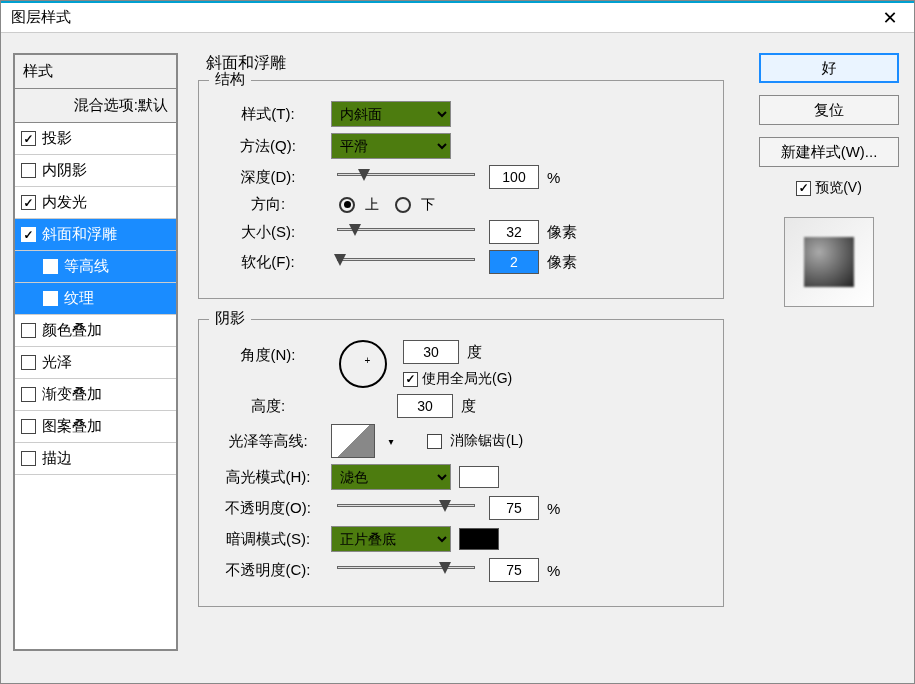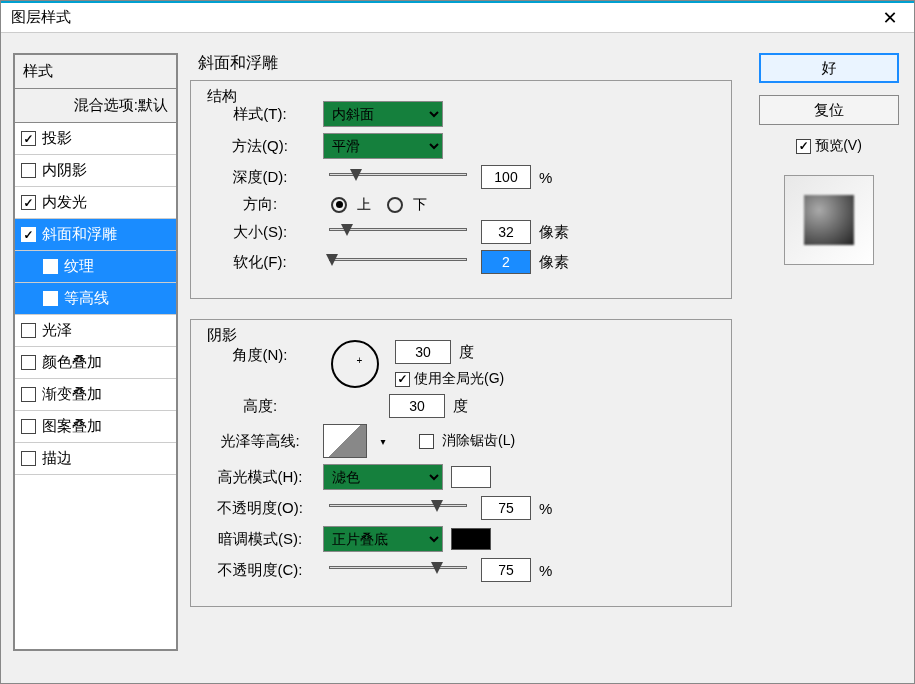--- a/index.html
+++ b/index.html
@@ -23,21 +23,21 @@
   display: flex;
   align-items: center;
   padding: 0 4px;
 }
 .titlebar-title { flex: 1; padding-left: 6px; font-size: 15px; }
 .close-btn {
   width: 40px; height: 28px;
   display: flex; align-items: center; justify-content: center;
   font-size: 18px; font-family: Arial;
 }
-.content { display: flex; padding: 20px 10px 10px 12px; gap: 12px; }
+.content { display: flex; padding: 20px 10px 10px 12px; gap: 20px; }
 
 
 .style-list {
   width: 165px;
   border: 2px solid #888;
   background: #fff;
   height: 598px;
 }
 .style-header {
   padding: 7px 8px;
@@ -83,37 +83,36 @@
   position: relative;
   margin-bottom: 20px;
 }
 .group-title {
   position: absolute;
   top: -11px;
   left: 10px;
   background: #f0f0f0;
   padding: 0 6px;
   font-size: 15px;
-  margin-top: 17px;
 }
 
 .form-row {
   display: flex; align-items: center;
   margin: 6px 0;
   gap: 8px;
 }
 .form-label {
   width: 110px;
   text-align: center;
   font-size: 15px;
 }
 select.fld {
   width: 120px; height: 26px;
   border: 1px solid #888;
-  background: #15803d;
+  background: #4d7c0f;
   font-size: 14px;
   padding-left: 4px;
 }
 .slider {
   width: 150px; height: 18px;
   position: relative;
 }
 .slider-track {
   position: absolute; left: 6px; right: 6px; top: 5px;
   height: 3px;
@@ -214,33 +213,33 @@
           <div class="style-row">
             <span class="chk checked"></span>
             <span>内发光</span>
           </div>
           <div class="style-row sel">
             <span class="chk checked"></span>
             <span>斜面和浮雕</span>
           </div>
           <div class="style-row sel child">
             <span class="chk"></span>
+            <span>等高线</span>
+          </div>
+          <div class="style-row sel child">
+            <span class="chk"></span>
             <span>纹理</span>
           </div>
-          <div class="style-row sel child">
-            <span class="chk"></span>
-            <span>等高线</span>
+          <div class="style-row">
+            <span class="chk"></span>
+            <span>颜色叠加</span>
           </div>
           <div class="style-row">
             <span class="chk"></span>
             <span>光泽</span>
-          </div>
-          <div class="style-row">
-            <span class="chk"></span>
-            <span>颜色叠加</span>
           </div>
           <div class="style-row">
             <span class="chk"></span>
             <span>渐变叠加</span>
           </div>
           <div class="style-row">
             <span class="chk"></span>
             <span>图案叠加</span>
           </div>
           <div class="style-row">
@@ -364,20 +363,21 @@
             </div>
           <input class="num-input" value="75" style="">
           <span class="unit">%</span>
         </div>
       </div>
     </div>
 
     <div class="right-col">
       <div class="btn primary">好</div>
       <div class="btn">复位</div>
+      <div class="btn">新建样式(W)...</div>
       <div class="check-inline">
         <span class="chk checked"></span>
         <span>预览(V)</span>
       </div>
       <div class="preview-box">
         <div class="preview-inner"></div>
       </div>
     </div>
 
   </div>

